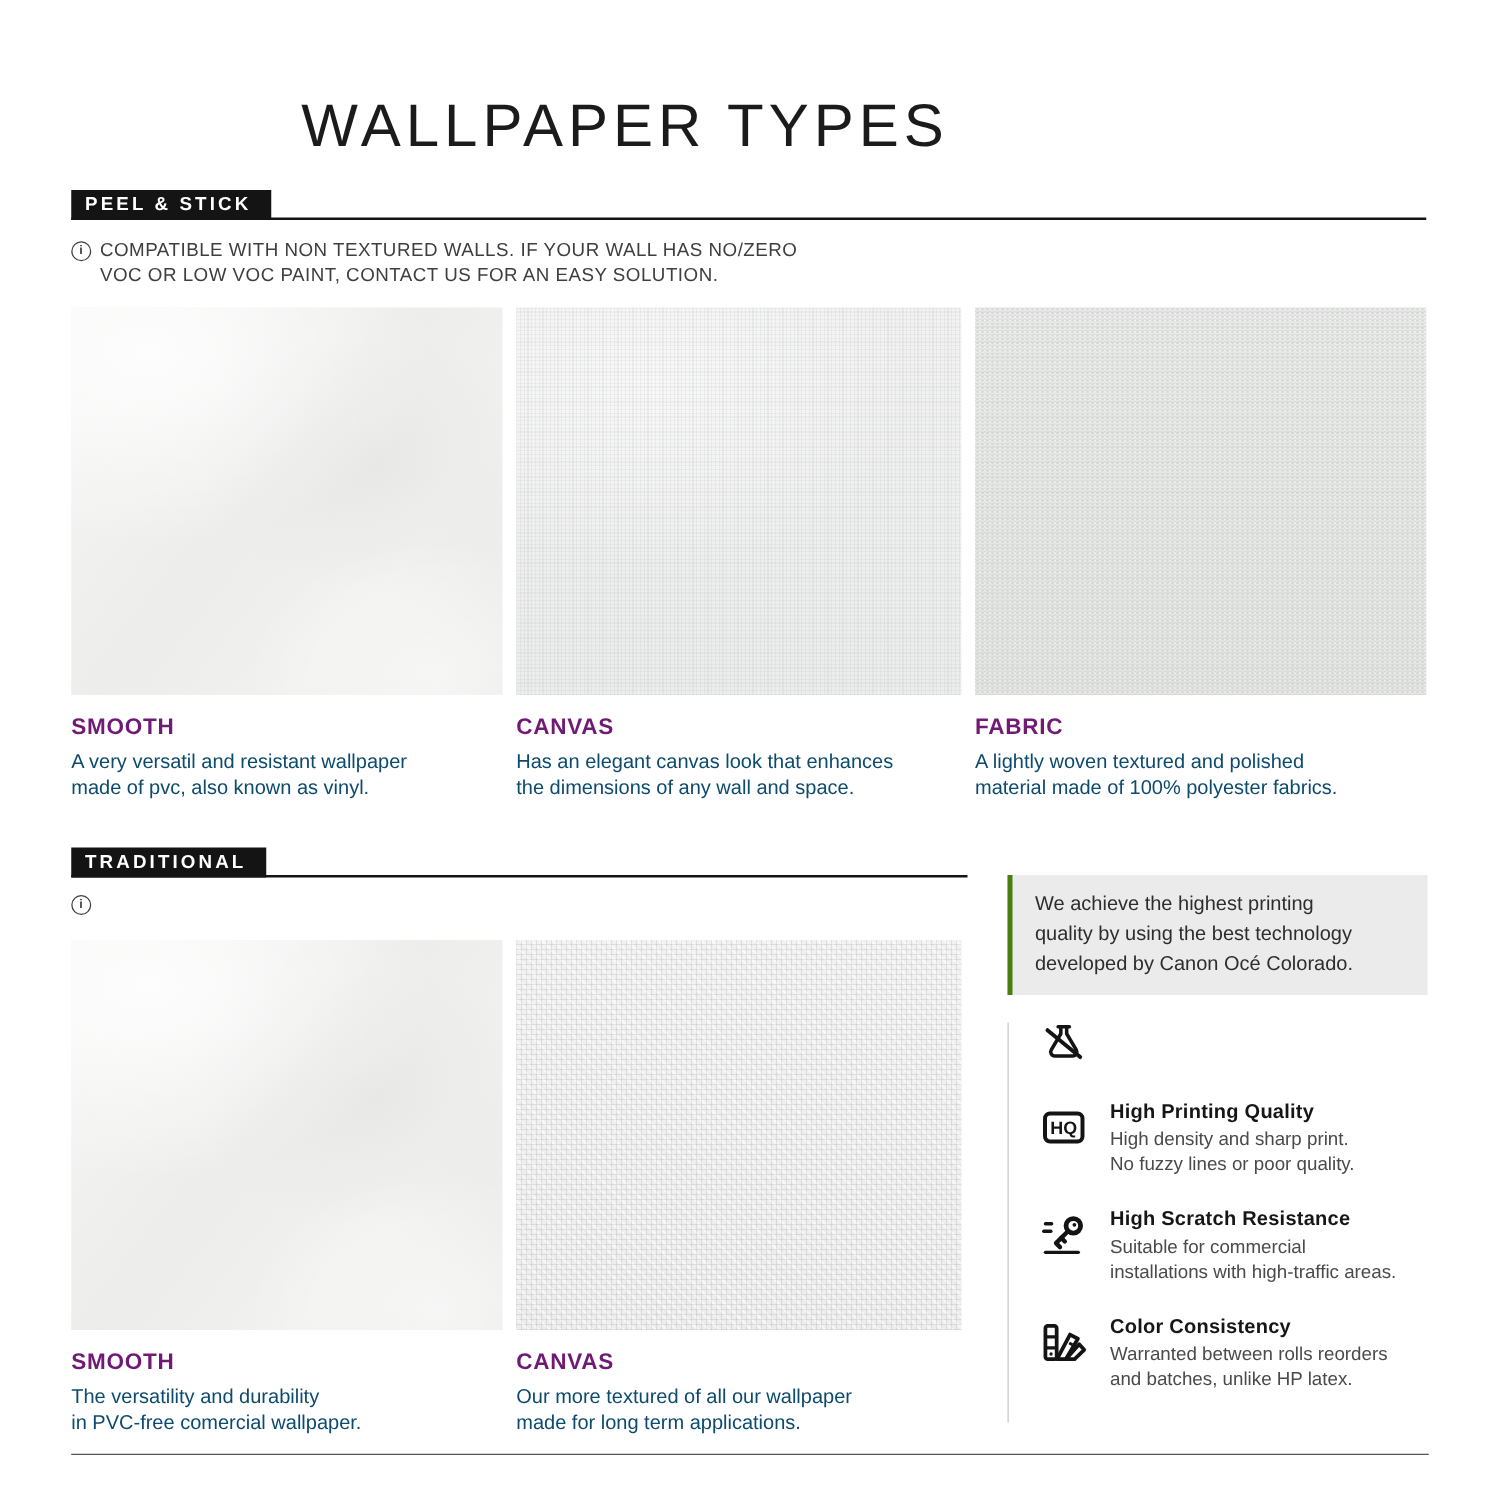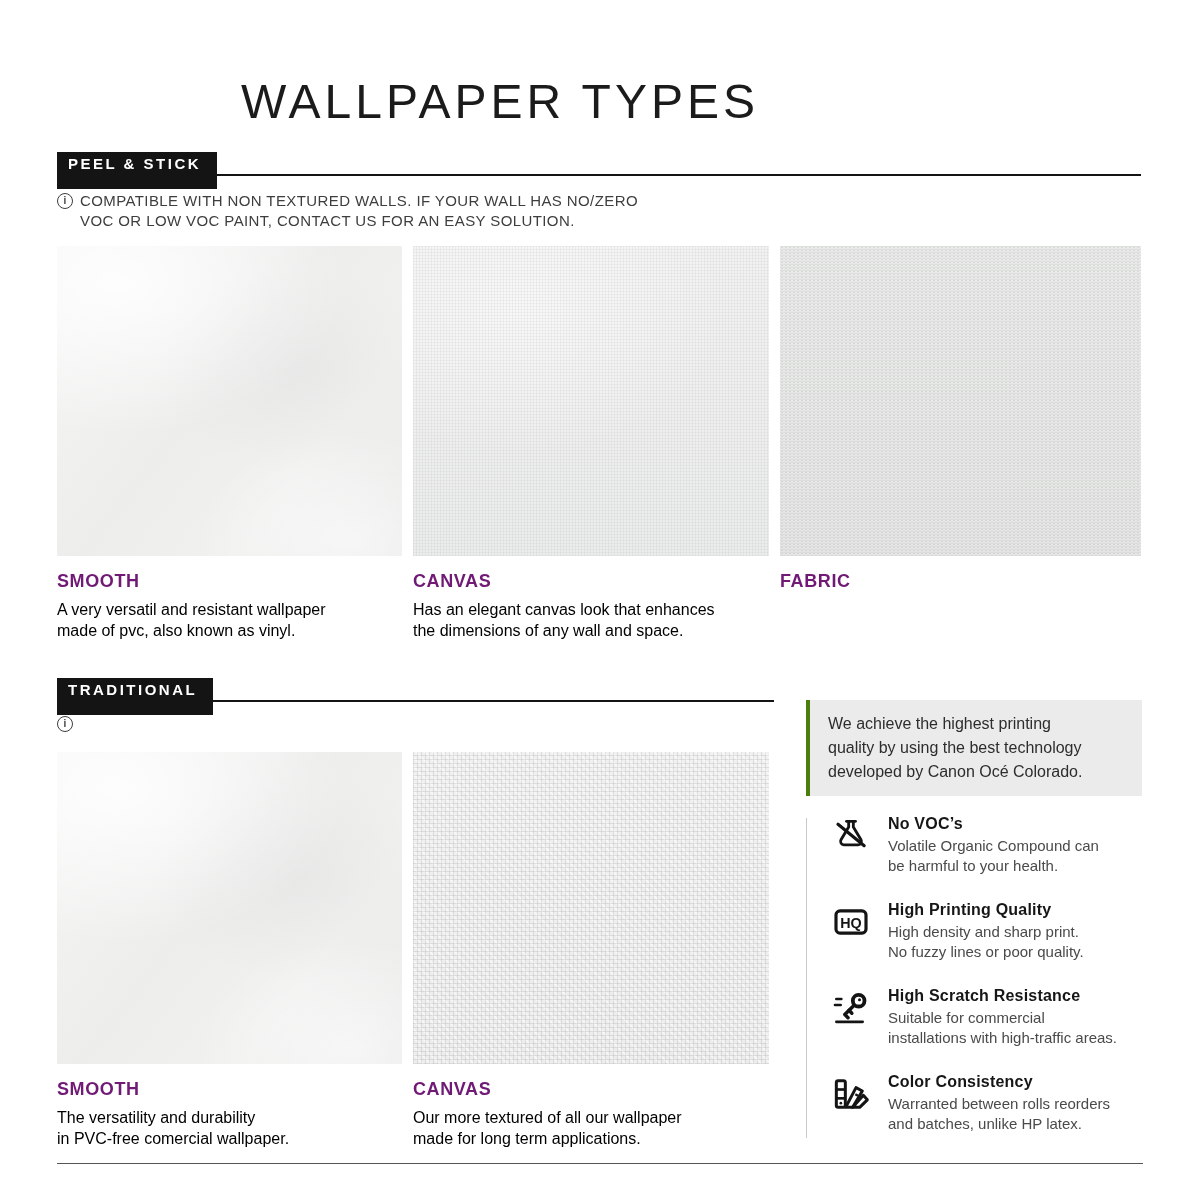--- a/index.html
+++ b/index.html
@@ -9,37 +9,37 @@
 
   
   .page-title{top:50px;left:500px;transform:translateX(-50%);font-size:48px;
     letter-spacing:4px;font-weight:500;color:#1b1b1b;white-space:nowrap;}
 
   
   .section-header{height:24px;}
   .section-rule{position:absolute;left:0;bottom:0;height:2px;background:#141414;width:100%;}
   .section-badge{position:absolute;left:0;top:0;background:#141414;color:#ffffff;
     font-size:15px;font-weight:bold;letter-spacing:2.5px;line-height:24px;
-    padding:0 16px 13px 11px;white-space:nowrap;}
+    padding:0 16px 0 11px;white-space:nowrap;}
 
   
   .note{display:flex;align-items:flex-start;gap:7px;color:#3e3e3e;font-size:15px;
     line-height:20px;letter-spacing:0.4px;}
   .info-circ{flex:0 0 auto;width:14px;height:14px;margin-top:2px;border:1.5px solid #3e3e3e;
     border-radius:50%;display:flex;align-items:center;justify-content:center;
     font-size:10px;line-height:1;font-weight:bold;color:#3e3e3e;}
 
   
   .grid3{display:grid;grid-template-columns:345px 356px 361px;column-gap:11px;}
   .grid2{display:grid;grid-template-columns:345px 356px;column-gap:11px;}
   .swatch{width:100%;}
   .sw-img{width:100%;border:0;}
   .h310{height:310px;} .h312{height:312px;}
   .sw-title{margin-top:15px;font-size:18px;font-weight:bold;letter-spacing:0.6px;color:#701a75;}
-  .sw-desc{margin-top:7px;font-size:16px;line-height:21px;color:#000000;}
+  .sw-desc{margin-top:7px;font-size:16px;line-height:21px;color:#0c4a6e;}
 
   
   .tex-smooth{
     background:
       radial-gradient(120% 90% at 18% 12%, rgba(255,255,255,0.85), rgba(255,255,255,0) 55%),
       radial-gradient(90% 70% at 85% 95%, rgba(255,255,255,0.55), rgba(255,255,255,0) 50%),
       radial-gradient(70% 55% at 70% 40%, rgba(210,212,210,0.25), rgba(255,255,255,0) 60%),
       linear-gradient(128deg,#f6f6f5 0%,#ededec 45%,#f1f1f0 72%,#e9e9e8 100%);
   }
   .tex-canvas-fine{
@@ -113,20 +113,24 @@
       <div class="sw-img h310 tex-canvas-fine"></div>
       <div class="sw-title">CANVAS</div>
       <div class="sw-desc">
         <span>Has an elegant canvas look that enhances</span><br>
         <span>the dimensions of any wall and space.</span>
       </div>
     </div>
     <div class="swatch">
       <div class="sw-img h310 tex-fabric"></div>
       <div class="sw-title">FABRIC</div>
+      <div class="sw-desc">
+        <span>A lightly woven textured and polished</span><br>
+        <span>material made of 100% polyester fabrics.</span>
+      </div>
     </div>
   </div>
 
   <div class="abs section-header" style="left:57px;top:654px;width:717px;">
     <div class="section-rule"></div>
     <span class="section-badge">TRADITIONAL</span>
   </div>
 
   <div class="abs note" style="left:57px;top:690px;width:720px;">
     <span class="info-circ">i</span>
@@ -161,27 +165,20 @@
 
   <div class="abs features">
 
     <div class="feature">
       <span class="f-icon">
         <svg width="40" height="40" viewBox="0 0 24 24" fill="none" stroke="#141414" stroke-width="1.7" stroke-linecap="round" stroke-linejoin="round">
           <path d="M9.3 3.2 h5.4"></path>
           <path d="M10.6 3.2 v3.4 L6.0 14.3 a2 2 0 0 0 1.7 3 h8.6 a2 2 0 0 0 1.7 -3 L13.4 6.6 V3.2"></path>
           <path d="M4.2 4.9 L19.9 17.8" stroke-width="1.9"></path>
         </svg>
-      </span>
-      <span>
-        <div class="f-title">No VOC’s</div>
-        <div class="f-text">
-          <span>Volatile Organic Compound can</span><br>
-          <span>be harmful to your health.</span>
-        </div>
       </span>
     </div>
 
     <div class="feature">
       <span class="f-icon">
         <svg width="40" height="40" viewBox="0 0 24 24" fill="none" stroke="#141414">
           <rect x="3" y="5.3" width="18" height="13.4" rx="2.4" stroke-width="1.9"></rect>
           <text x="12" y="15.3" text-anchor="middle" font-size="8.6" font-weight="bold" fill="#141414" stroke="none">HQ</text>
         </svg>
       </span>

